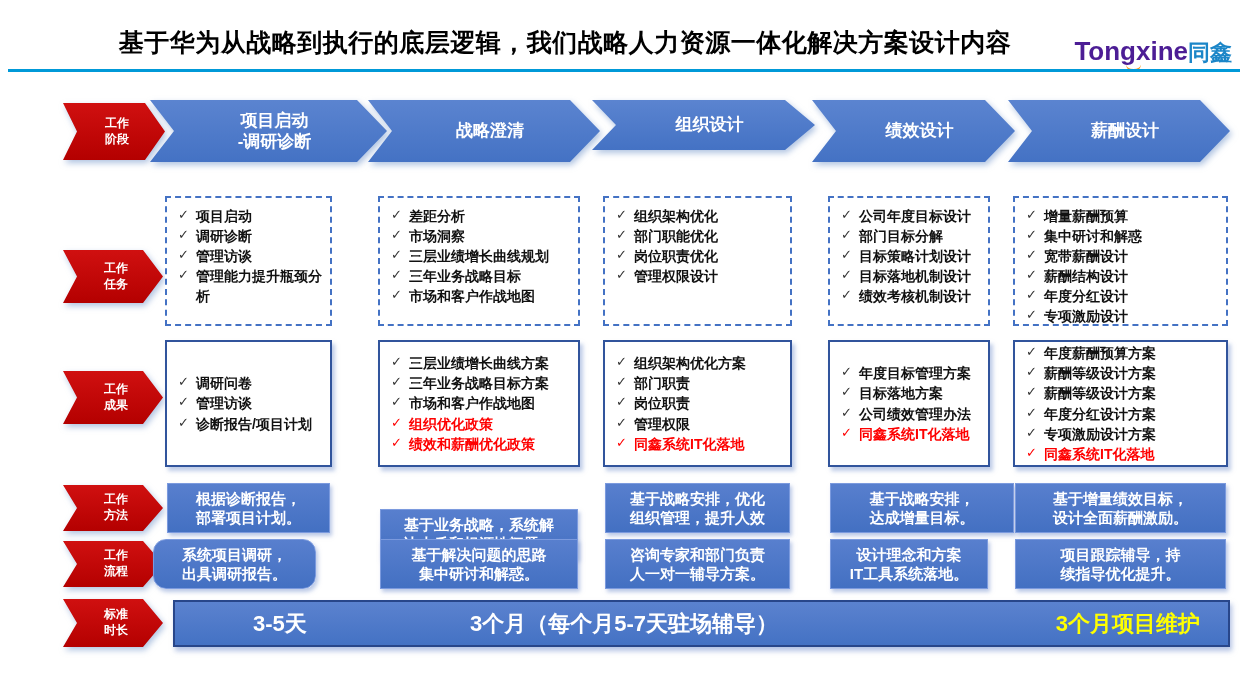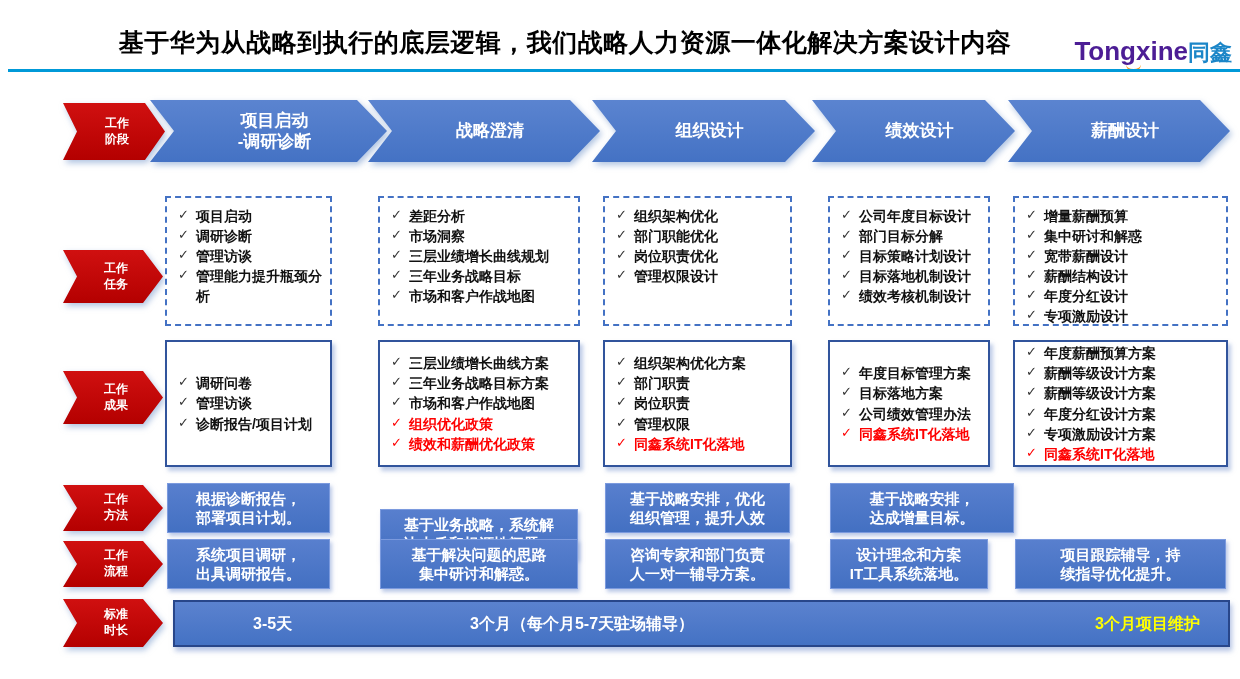--- a/index.html
+++ b/index.html
@@ -42,21 +42,21 @@
 
   .box-blue{background:linear-gradient(180deg,#587fce,#4370c2);border:1px solid #7b9ade;color:#fff;
     font-size:15px;font-weight:bold;display:flex;align-items:center;justify-content:center;
     text-align:center;white-space:pre-line;line-height:1.3;
     box-shadow:2px 3px 4px rgba(130,155,210,.55);box-sizing:border-box;}
 
   
   .duration-bar{background:linear-gradient(180deg,#5b82cf,#4472c4);border:2px solid #28468a;
     box-shadow:2px 4px 5px rgba(130,155,210,.6);box-sizing:border-box;}
   .dur-left,.dur-mid,.dur-right{position:absolute;top:50%;transform:translateY(-50%);
-    font-weight:bold;font-size:16px;color:#fff;white-space:nowrap;}
+    font-weight:bold;font-size:22px;color:#fff;white-space:nowrap;}
   .dur-left{left:78px;}
   .dur-mid{left:295px;}
   .dur-right{right:28px;color:#ffff00;}
 </style>
 </head>
 <body>
 
 <div id="canvas">
 
   <h1 class="page-title">基于华为从战略到执行的底层逻辑，我们战略人力资源一体化解决方案设计内容</h1>
@@ -132,21 +132,21 @@
           <div class="txt">管理访谈</div>
         </div>
         <div class="li">
           <div class="check">✓</div>
           <div class="txt">诊断报告/项目计划</div>
         </div>
       </div>
     </div>
     <div class="abs box-blue" style="left: 167px; top: 483px; width: 163px; height: 50px;">根据诊断报告，
 部署项目计划。</div>
-    <div class="abs box-blue" style="left: 167px; top: 539px; width: 163px; height: 50px;">系统项目调研，
+    <div class="abs box-blue" style="left: 153px; top: 539px; width: 163px; height: 50px; border-radius: 13px;">系统项目调研，
 出具调研报告。</div>
     <div class="abs shadow" style="left: 368px; top: 100px; width: 232px; height: 62px;">
       <div class="arrow-blue fill">战略澄清</div>
     </div>
     <div class="abs box-dashed" style="left: 378px; top: 196px; width: 202px; height: 130px;">
       <div>
         <div class="li">
           <div class="check">✓</div>
           <div class="txt">差距分析</div>
         </div>
@@ -189,21 +189,21 @@
         <div class="li red">
           <div class="check">✓</div>
           <div class="txt">绩效和薪酬优化政策</div>
         </div>
       </div>
     </div>
     <div class="abs box-blue" style="left: 380px; top: 483px; width: 198px; height: 50px; margin-top: 26px;">基于业务战略，系统解
 决本质和根源性问题。</div>
     <div class="abs box-blue" style="left: 380px; top: 539px; width: 198px; height: 50px;">基于解决问题的思路
 集中研讨和解惑。</div>
-    <div class="abs shadow" style="left: 592px; top: 100px; width: 223px; height: 62px;">
+    <div class="abs shadow" style="left: 592px; top: 100px; width: 223px; height: 50px;">
       <div class="arrow-blue fill">组织设计</div>
     </div>
     <div class="abs box-dashed" style="left: 603px; top: 196px; width: 189px; height: 130px;">
       <div>
         <div class="li">
           <div class="check">✓</div>
           <div class="txt">组织架构优化</div>
         </div>
         <div class="li">
           <div class="check">✓</div>
@@ -350,15 +350,17 @@
         <div class="li">
           <div class="check">✓</div>
           <div class="txt">专项激励设计方案</div>
         </div>
         <div class="li red">
           <div class="check">✓</div>
           <div class="txt">同鑫系统IT化落地</div>
         </div>
       </div>
     </div>
+    <div class="abs box-blue" style="left: 1015px; top: 483px; width: 211px; height: 50px;">基于增量绩效目标，
+设计全面薪酬激励。</div>
     <div class="abs box-blue" style="left: 1015px; top: 539px; width: 211px; height: 50px;">项目跟踪辅导，持
 续指导优化提升。</div>
   </div>
 
 </body></html>

